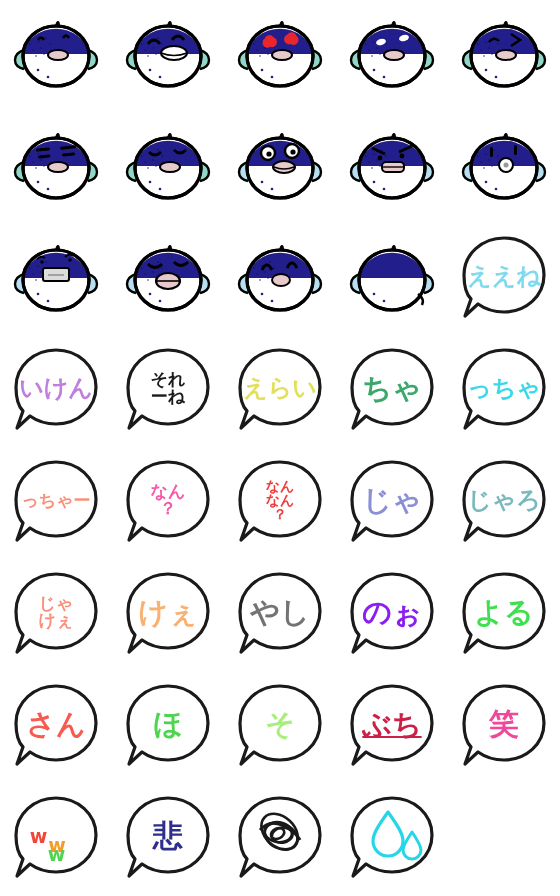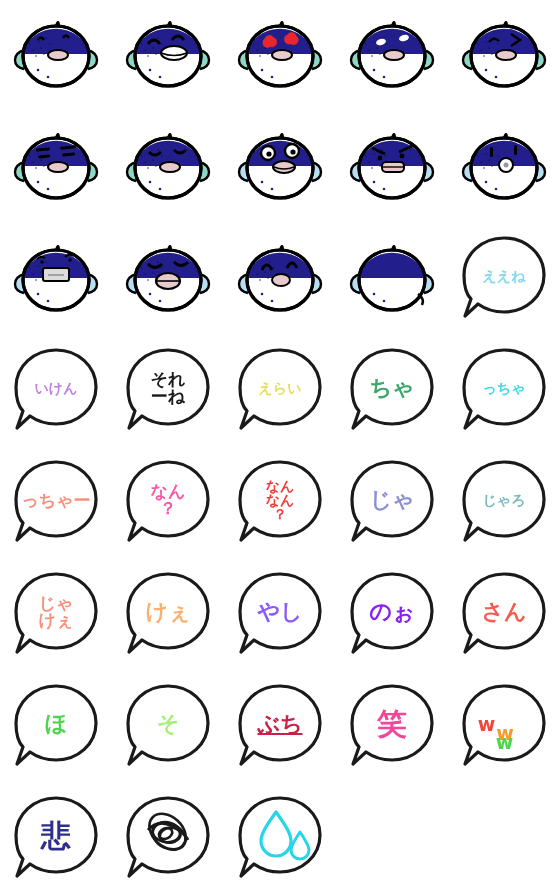--- a/index.html
+++ b/index.html
@@ -52,22 +52,22 @@
     font-family: "DejaVu Sans", "Liberation Sans", sans-serif;
     font-weight: 700;
     line-height: 1.0;
     pointer-events: none;
     text-align: center;
   }
   .bubble-text .line {
     display: block;
     white-space: nowrap;
   }
-  .t-1 { font-size: 22px; }
-  .t-2 { font-size: 14px; }
+  .t-1 { font-size: 29px; }
+  .t-2 { font-size: 24px; }
   .t-3 { font-size: 17px; }
   .t-4 { font-size: 14px; }
   .t-kanji { font-size: 30px; }
   .www-row { display: flex; align-items: flex-end; justify-content: center; }
   .www-row span { display: inline-block; font-size: 19px; font-weight: 700; }
   .www-w2 { position: relative; top: 9px; left: 1px; }
   .www-w3 { position: relative; top: 18px; left: -17px; }
 </style>
 </head>
 <body>
@@ -609,31 +609,41 @@
           <div class="line t-1" style="color: rgb(249, 176, 113);">けぇ</div>
         </div>
       </div>
     </div>
     <div class="cell">
       <div class="sticker">
         <svg viewBox="0 0 96 96" xmlns="http://www.w3.org/2000/svg">
     <path d="M48 6 C70 6 88 22 88 43 C88 64 70 80 48 80 C38 80 29 77 22 72 L9 84 L15 67 C9 61 8 52 8 43 C8 22 26 6 48 6 Z" fill="#ffffff" stroke="#1a1a1a" stroke-width="3.2" stroke-linejoin="round"></path>
   </svg>
         <div class="bubble-text">
-          <div class="line t-1" style="color: #8b5cf6;">やし</div>
+          <div class="line t-1" style="color: #737373;">やし</div>
         </div>
       </div>
     </div>
     <div class="cell">
       <div class="sticker">
         <svg viewBox="0 0 96 96" xmlns="http://www.w3.org/2000/svg">
     <path d="M48 6 C70 6 88 22 88 43 C88 64 70 80 48 80 C38 80 29 77 22 72 L9 84 L15 67 C9 61 8 52 8 43 C8 22 26 6 48 6 Z" fill="#ffffff" stroke="#1a1a1a" stroke-width="3.2" stroke-linejoin="round"></path>
   </svg>
         <div class="bubble-text">
           <div class="line t-1" style="color: rgb(139, 30, 240);">のぉ</div>
+        </div>
+      </div>
+    </div>
+    <div class="cell">
+      <div class="sticker">
+        <svg viewBox="0 0 96 96" xmlns="http://www.w3.org/2000/svg">
+    <path d="M48 6 C70 6 88 22 88 43 C88 64 70 80 48 80 C38 80 29 77 22 72 L9 84 L15 67 C9 61 8 52 8 43 C8 22 26 6 48 6 Z" fill="#ffffff" stroke="#1a1a1a" stroke-width="3.2" stroke-linejoin="round"></path>
+  </svg>
+        <div class="bubble-text">
+          <div class="line t-1" style="color: rgb(62, 224, 79);">よる</div>
         </div>
       </div>
     </div>
     <div class="cell">
       <div class="sticker">
         <svg viewBox="0 0 96 96" xmlns="http://www.w3.org/2000/svg">
     <path d="M48 6 C70 6 88 22 88 43 C88 64 70 80 48 80 C38 80 29 77 22 72 L9 84 L15 67 C9 61 8 52 8 43 C8 22 26 6 48 6 Z" fill="#ffffff" stroke="#1a1a1a" stroke-width="3.2" stroke-linejoin="round"></path>
   </svg>
         <div class="bubble-text">
           <div class="line t-1" style="color: rgb(247, 90, 78);">さん</div>

